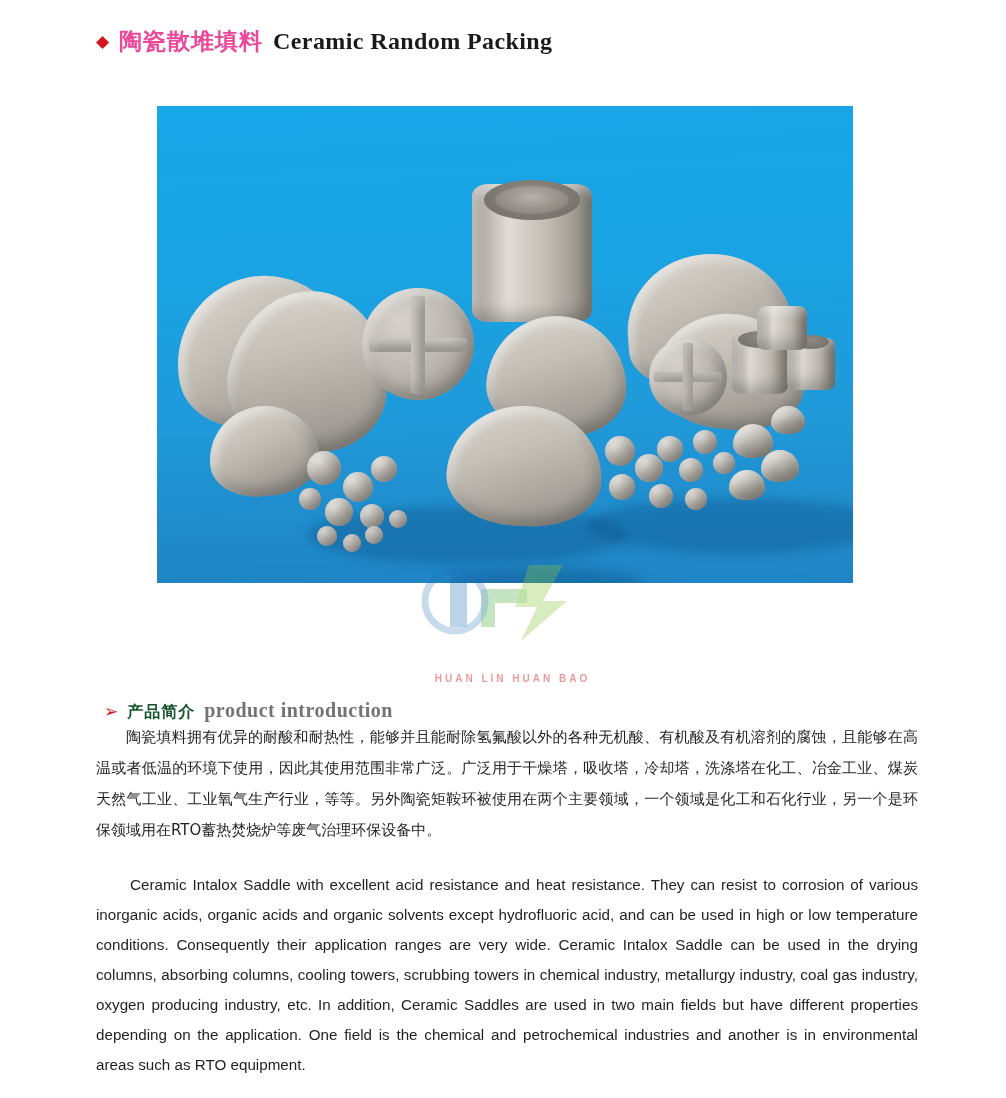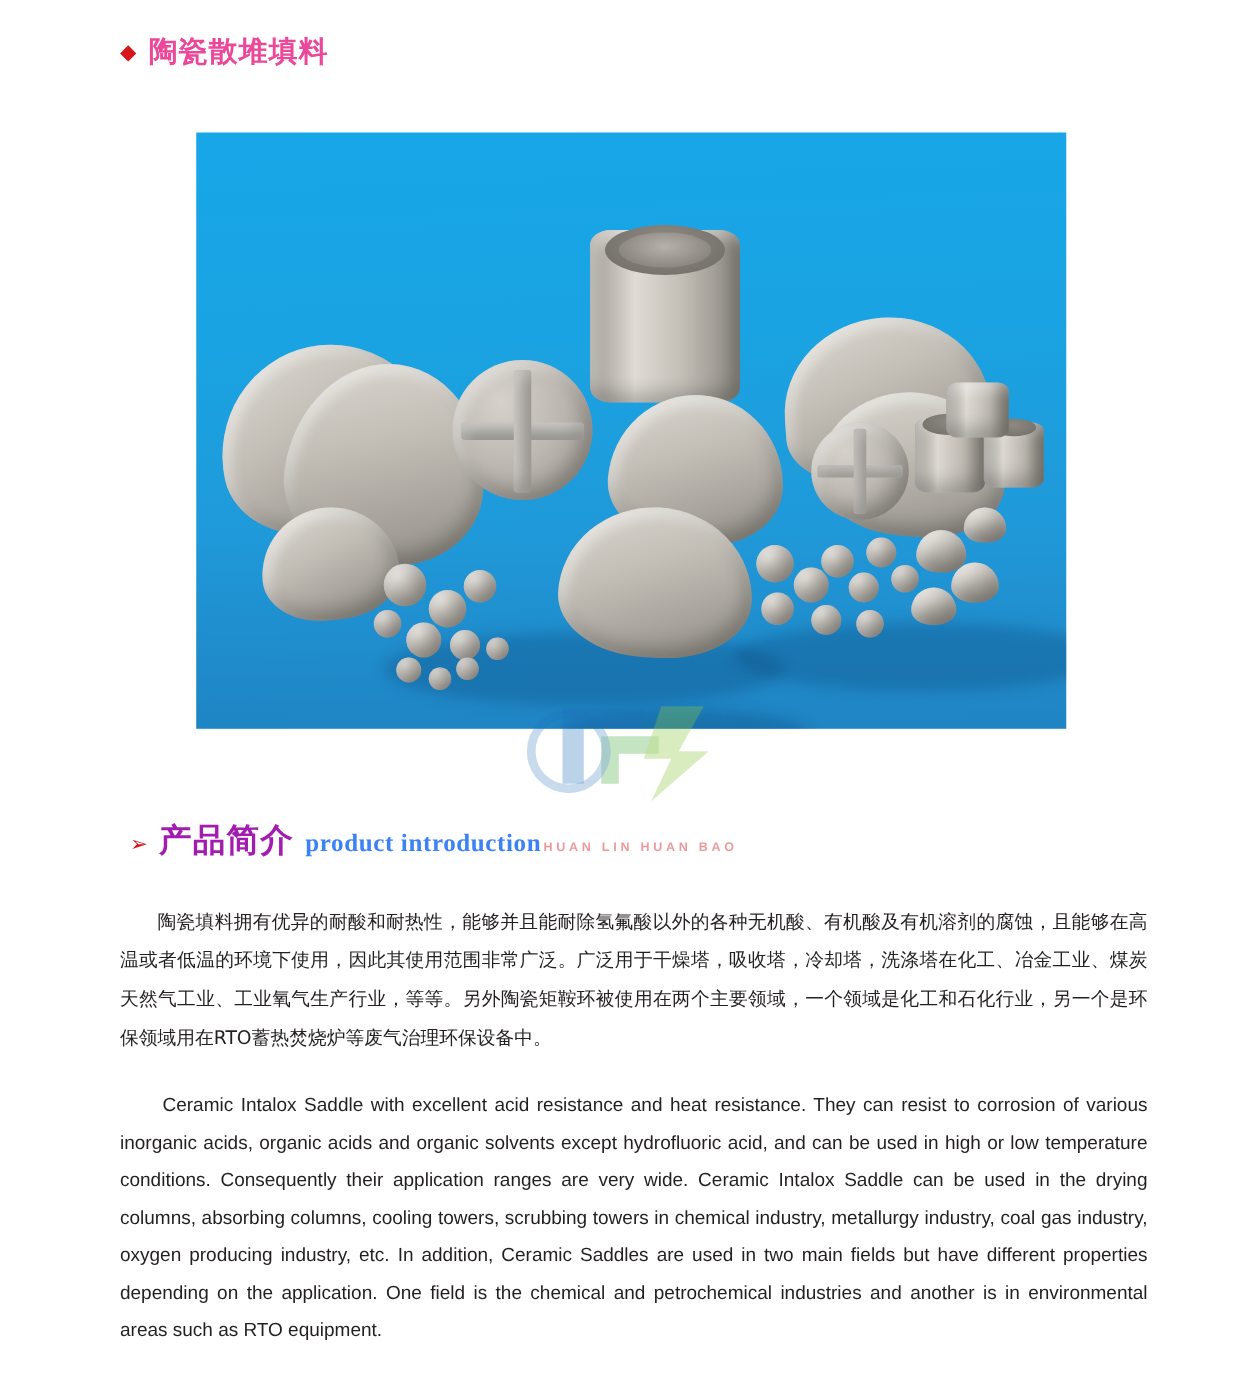--- a/index.html
+++ b/index.html
@@ -132,31 +132,32 @@
     align-items: baseline;
     gap: 9px;
   }
   .arrow-bullet {
     color: #d4161a;
     font-size: 17px;
     line-height: 1;
   }
   .sec-cn {
     font-family: "DejaVu Sans", sans-serif;
-    font-size: 26px;
-    font-weight: bold;
-    color: #a21caf;
+    font-size: 16px;
+    font-weight: bold;
+    color: #14532d;
     letter-spacing: 1px;
   }
   .sec-en {
     font-family: "Liberation Serif", serif;
     font-size: 20px;
     font-weight: bold;
-    color: #3b82f6;
+    color: #737373;
     letter-spacing: 0.5px;
+    margin-top: 44px;
   }
 
   
   .para-cn {
     position: absolute;
     left: 96px;
     top: 706px;
     width: 822px;
     font-family: "DejaVu Sans", sans-serif;
     font-size: 15px;
@@ -179,20 +180,21 @@
     text-align: justify;
     text-indent: 34px;
   }
 </style>
 </head>
 <body>
 
 <div class="title-row">
   <span class="diamond-bullet">◆</span>
   <span class="title-cn">陶瓷散堆填料</span>
+  <span class="title-en">Ceramic Random Packing</span>
 </div>
 
 <div class="hero">
   <div class="hero-floor"></div>
 
   <div class="cer shadow" style="left:150px; top:400px; width:320px; height:58px;"></div>
   <div class="cer shadow" style="left:430px; top:392px; width:300px; height:55px;"></div>
   <div class="cer shadow" style="left:290px; top:462px; width:200px; height:38px;"></div>
 
   <div class="cer" style="left:315px; top:78px; width:120px; height:138px; border-radius:16px / 12px;

